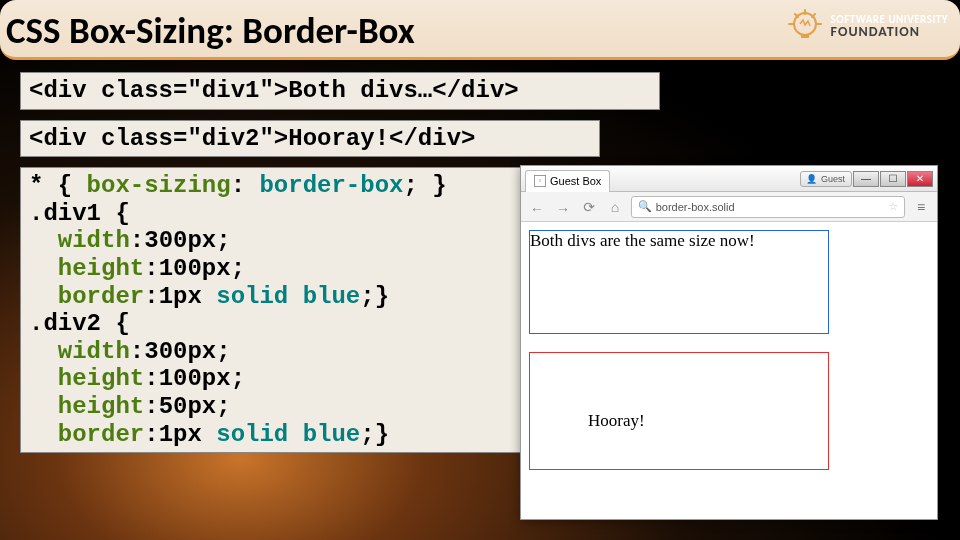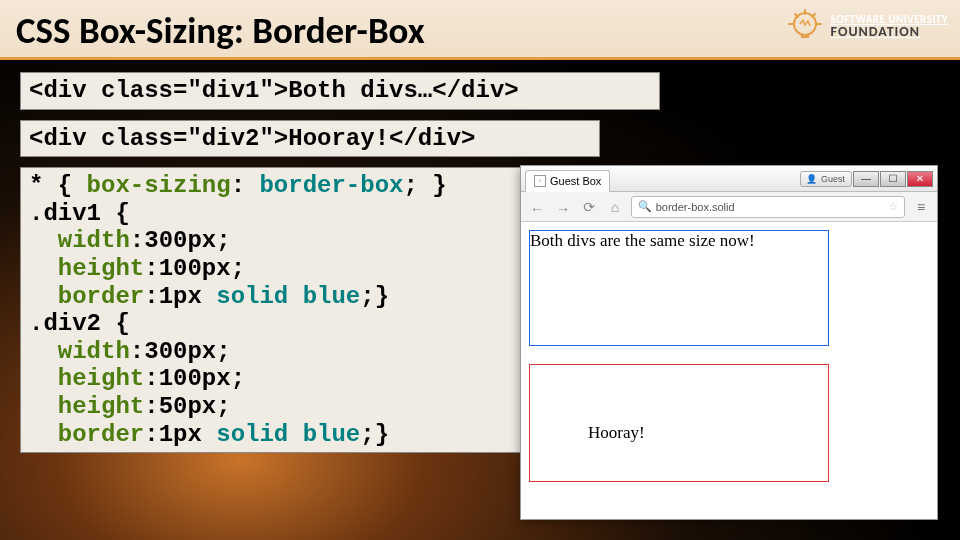--- a/index.html
+++ b/index.html
@@ -9,34 +9,35 @@
     background: radial-gradient(ellipse at 25% 85%, #c9742a 0%, #6b3410 18%, #1a0e05 45%, #000 70%);
     font-family: Calibri, Arial, sans-serif;
     overflow: hidden;
     position: relative;
   }
   .slide-title {
     font-family: Candara, Calibri, sans-serif;
     font-size: 37px;
     font-weight: bold;
     color: #000;
-    padding: 8px 0 4px 16px;
+    padding: 8px 0 4px 6px;
     border-bottom: 3px solid #e59a3f;
     background: linear-gradient(to bottom, #f5e8d8, #f0dfc8);
+    border-radius: 16px;
   }
   .logo {
     position: absolute;
     top: 6px;
     right: 12px;
     display: flex;
     align-items: center;
     gap: 6px;
   }
   .logo-bulb { width: 40px; height: 40px; }
-  .logo-text { color: #fff; font-size: 10px; font-weight: bold; line-height: 1; text-decoration: underline; }
+  .logo-text { color: #fff; font-size: 10px; font-weight: bold; line-height: 1; }
   .logo-text .line1 { font-size: 11px; letter-spacing: 0.5px; }
   .logo-text .line2 { font-size: 14px; color: #404040; letter-spacing: 1px; }
   .content {
     padding: 12px 20px 0 20px;
   }
   .code-box {
     background: #f0ece4;
     border: 1px solid #888;
     margin-bottom: 10px;
     padding: 4px 8px;
@@ -143,21 +144,21 @@
   .url-bar .star { margin-left: auto; color: #ccc; }
   .hamburger { width: 20px; font-size: 14px; color: #777; text-align: center; cursor: pointer;}
   .browser-viewport {
     flex: 1;
     background: #fff;
     padding: 8px;
     overflow: hidden;
   }
   .ex-div {
     width: 300px;
-    height: 116px;
+    height: 104px;
     font-family: "Times New Roman", serif;
     font-size: 17px;
     color: #000;
     margin-bottom: 18px;
   }
   .ex-div1 { border: 1px solid #26d; }
   .ex-div2 { border: 1px solid #d33; padding: 58px; text-align: left; }
 </style>
 </head>
 <body>

